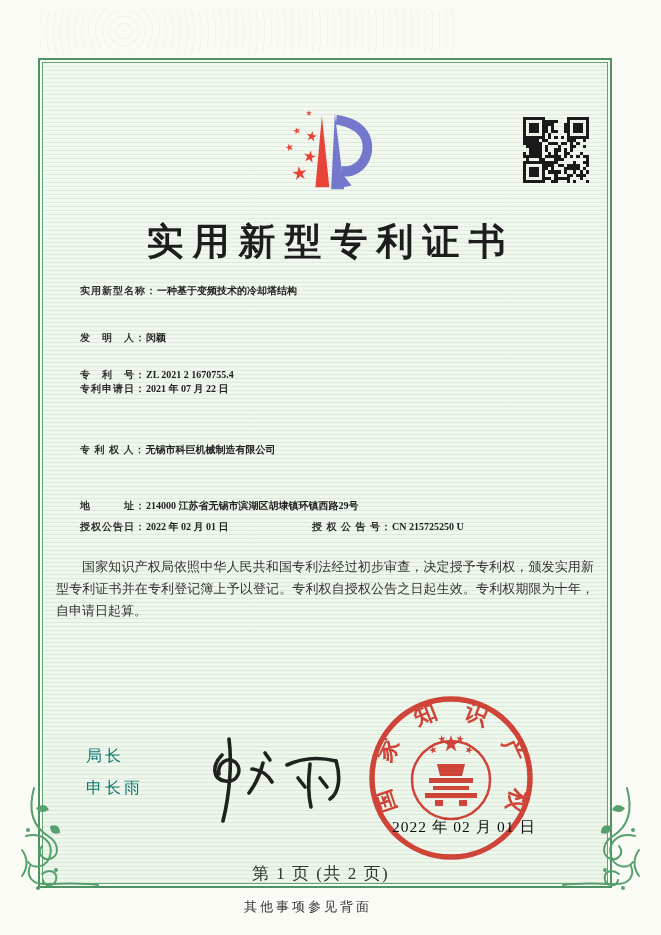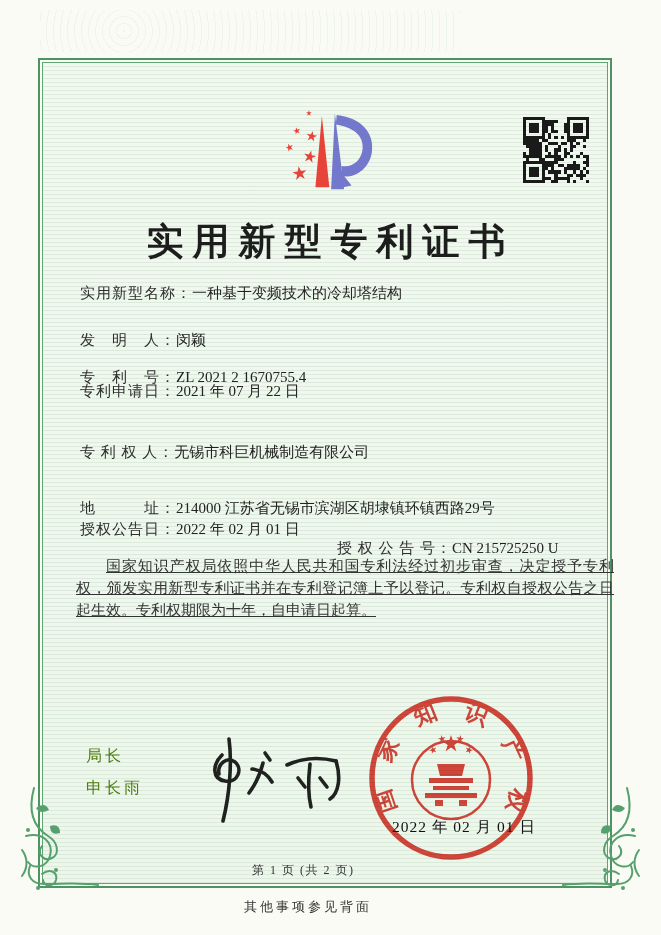--- a/index.html
+++ b/index.html
@@ -32,38 +32,38 @@
   .cert-no{
     position:absolute;left:75px;top:106px;font-size:15px;letter-spacing:2.5px;color:#333;
   }
   .logo{position:absolute;left:286px;top:104px;width:94px;height:88px;}
   .qr{position:absolute;left:523px;top:117px;width:66px;height:66px;}
   .title{
     position:absolute;left:0;top:210px;width:661px;text-align:center;
     font-size:37px;font-weight:bold;letter-spacing:9px;color:#1d1d1d;margin-top:7px;
   }
   .fields{position:absolute;left:80px;top:0;width:520px;}
-  .row{position:absolute;white-space:nowrap;font-size:15px;}
+  .row{position:absolute;white-space:nowrap;font-size:10px;font-weight:bold;}
   .row .lbl{letter-spacing:1px;color:#2e2e2e;}
   .row .val{color:#222;}
   .r1{top:284px;} .r2{top:331px;} .r3{top:368px;} .r4{top:382px;}
   .r5{top:443px;} .r6{top:483px;margin-top:16px;} .r7{top:520px;}
-  .r7b{position:absolute;left:257px;top:0;white-space:nowrap;margin-top:19px;}
+  .r7b{position:absolute;left:232px;top:0;white-space:nowrap;}
   .paras{
-    position:absolute;left:76px;top:556px;width:538px;
-    font-size:15px;line-height:21.8px;color:#333;text-align:justify;text-decoration:underline;
+    position:absolute;left:56px;top:556px;width:538px;
+    font-size:13px;line-height:21.8px;color:#333;text-align:justify;
   }
   .paras p{margin:0;text-indent:2em;}
-  .director{position:absolute;left:86px;top:746px;font-size:16px;letter-spacing:3px;color:#4d7c0f;
+  .director{position:absolute;left:86px;top:746px;font-size:16px;letter-spacing:3px;color:#0f766e;
     font-family:"Liberation Sans","DejaVu Sans",sans-serif;}
   .director div{margin-bottom:11px;}
   .sig{position:absolute;left:192px;top:733px;width:165px;height:95px;}
   .seal{position:absolute;left:365px;top:692px;width:172px;height:172px;mix-blend-mode:multiply;opacity:.93;}
   .seal-date{position:absolute;left:392px;top:817px;font-size:15.5px;letter-spacing:1px;color:#111;z-index:5;}
-  .page-ind{position:absolute;left:252px;top:862px;font-size:12px;letter-spacing:1.5px;color:#333;text-align:right;}
+  .page-ind{position:absolute;left:252px;top:862px;font-size:17px;letter-spacing:1.5px;color:#333;text-align:right;}
   .back-note{position:absolute;left:244px;top:898px;font-size:13px;letter-spacing:3px;color:#333;}
   .corner{position:absolute;width:86px;height:112px;z-index:3;}
   .corner-left{left:16px;top:782px;}
   .corner-right{left:559px;top:782px;transform:scaleX(-1);}
 </style>
 </head>
 <body>
 
 <div class="page">
 

